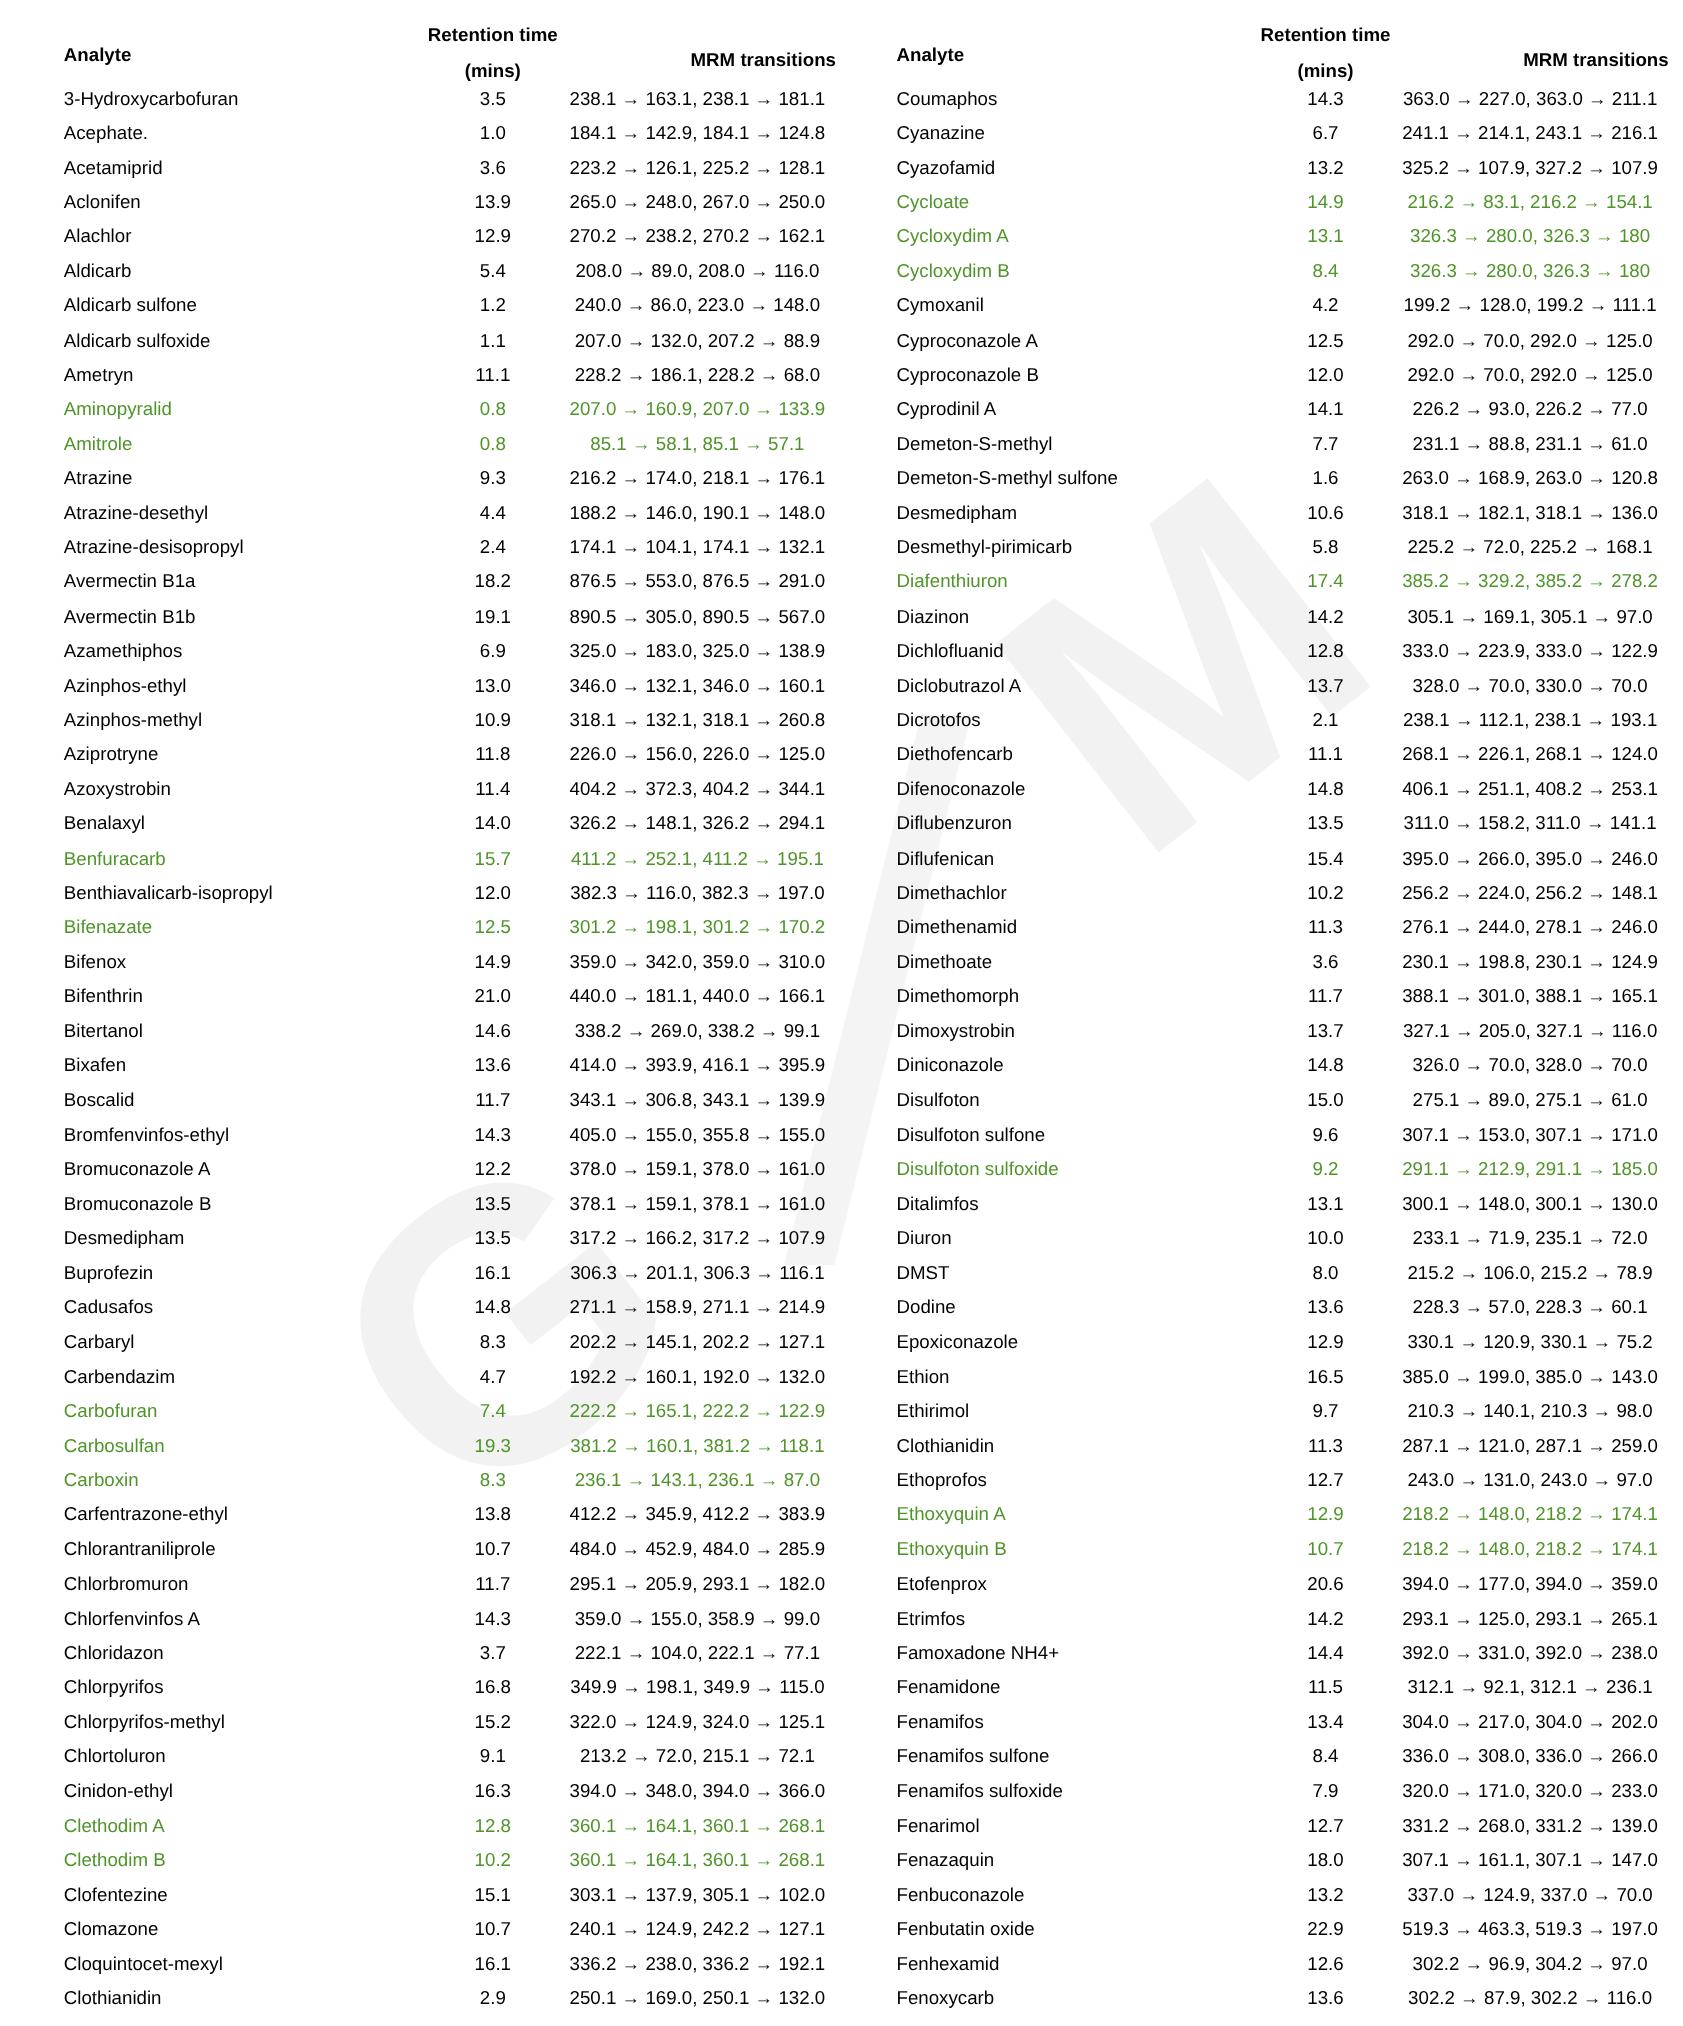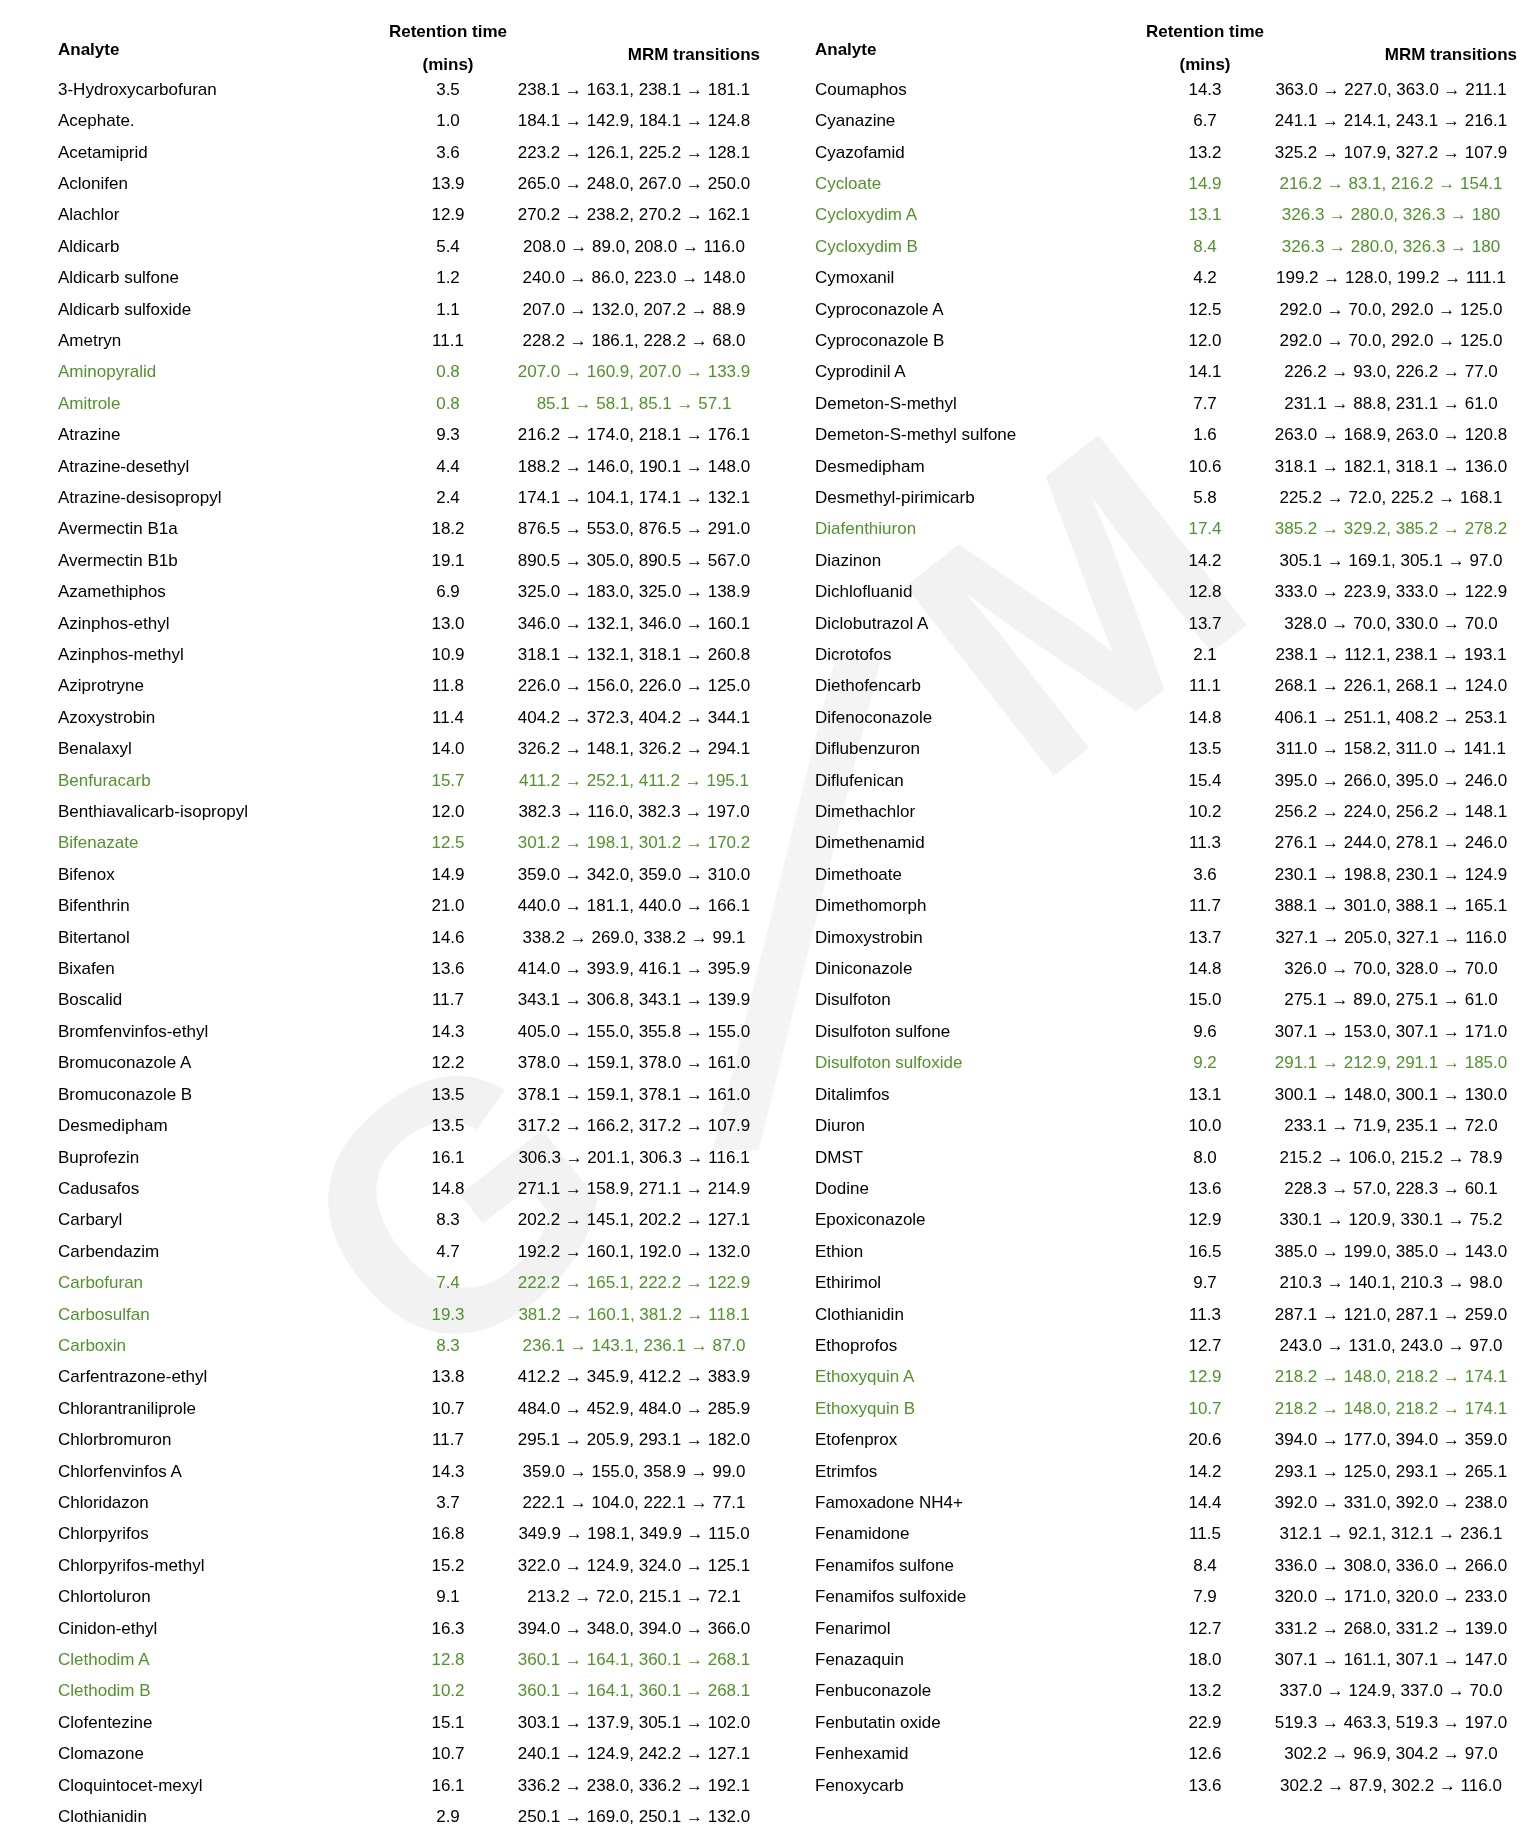--- a/index.html
+++ b/index.html
@@ -685,20 +685,25 @@
     <div class="cell c2">14.4</div>
     <div class="cell c3">392.0 → 331.0, 392.0 → 238.0</div>
   </div>
 
   <div class="row">
     <div class="cell c1">Fenamidone</div>
     <div class="cell c2">11.5</div>
     <div class="cell c3">312.1 → 92.1, 312.1 → 236.1</div>
   </div>
 
+  <div class="row">
+    <div class="cell c1">Fenamifos</div>
+    <div class="cell c2">13.4</div>
+    <div class="cell c3">304.0 → 217.0, 304.0 → 202.0</div>
+  </div>
 
   <div class="row">
     <div class="cell c1">Fenamifos sulfone</div>
     <div class="cell c2">8.4</div>
     <div class="cell c3">336.0 → 308.0, 336.0 → 266.0</div>
   </div>
 
   <div class="row">
     <div class="cell c1">Fenamifos sulfoxide</div>
     <div class="cell c2">7.9</div>

